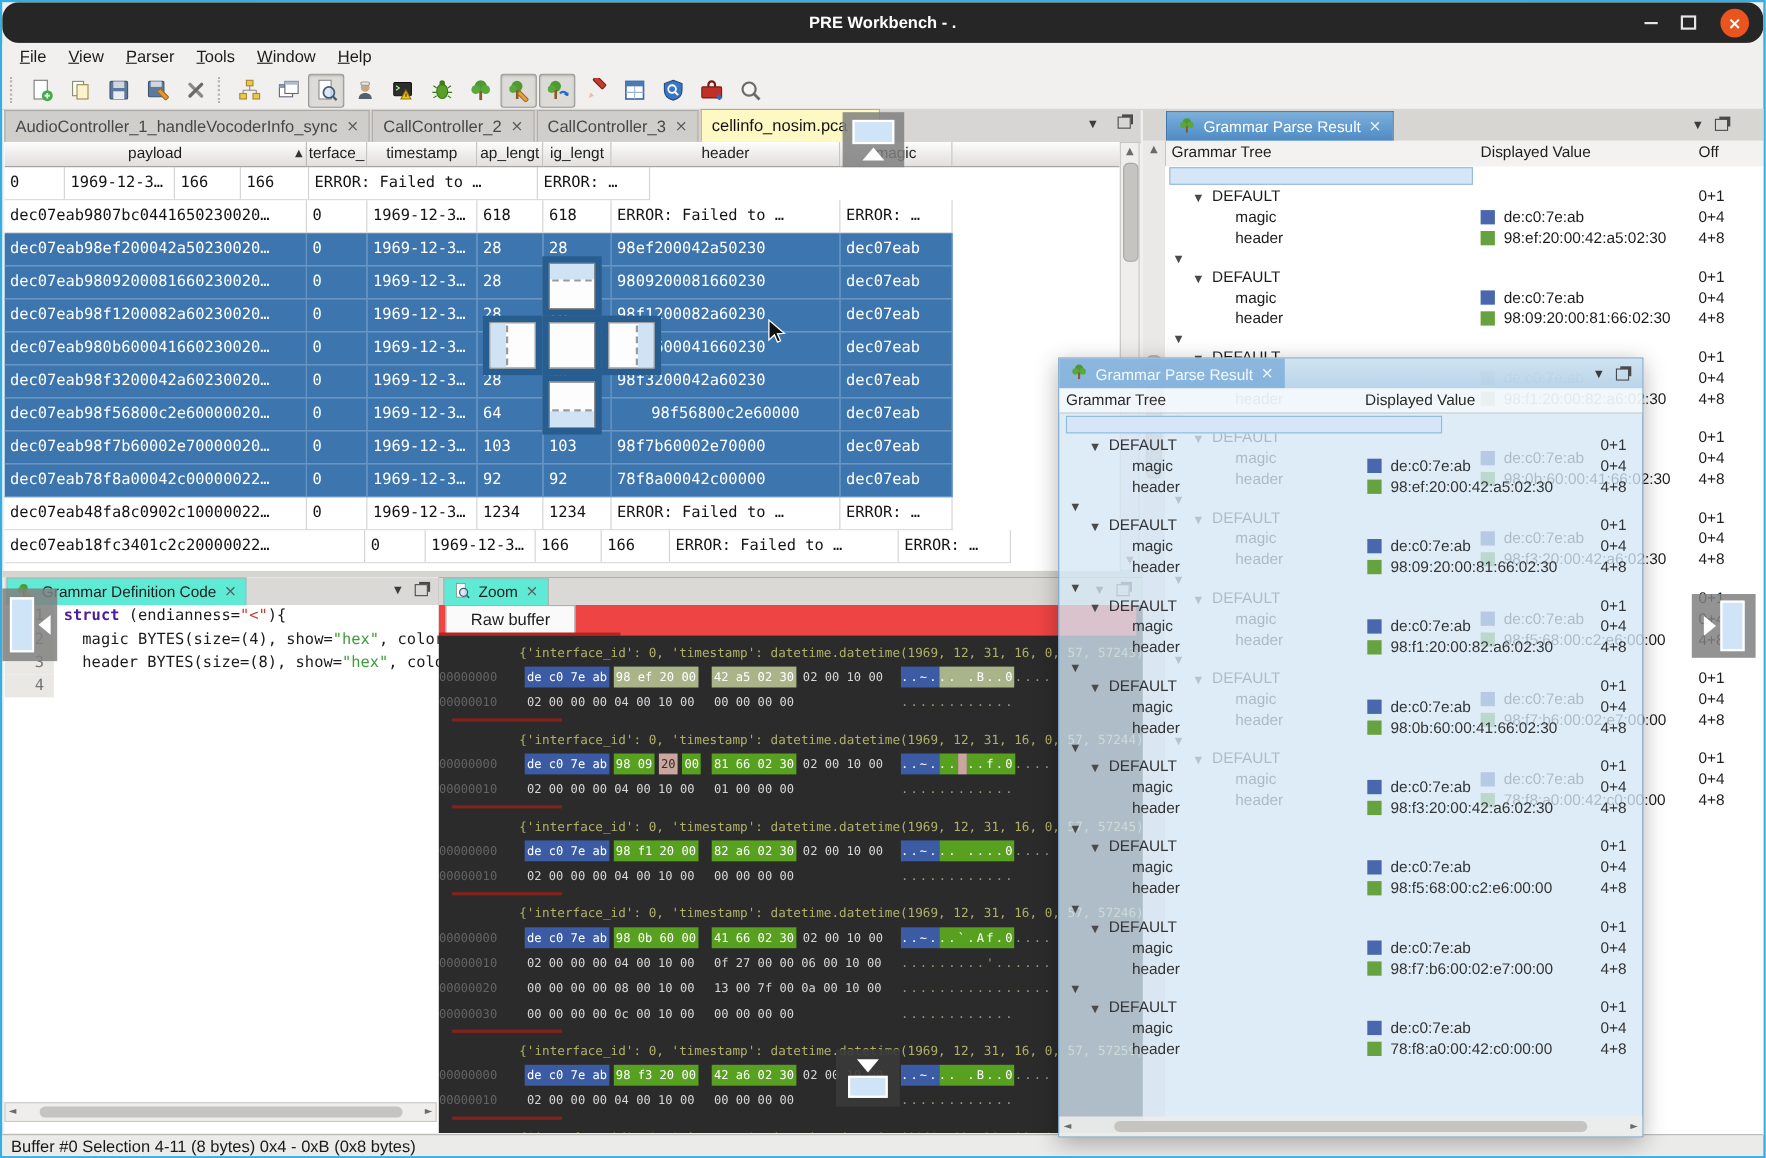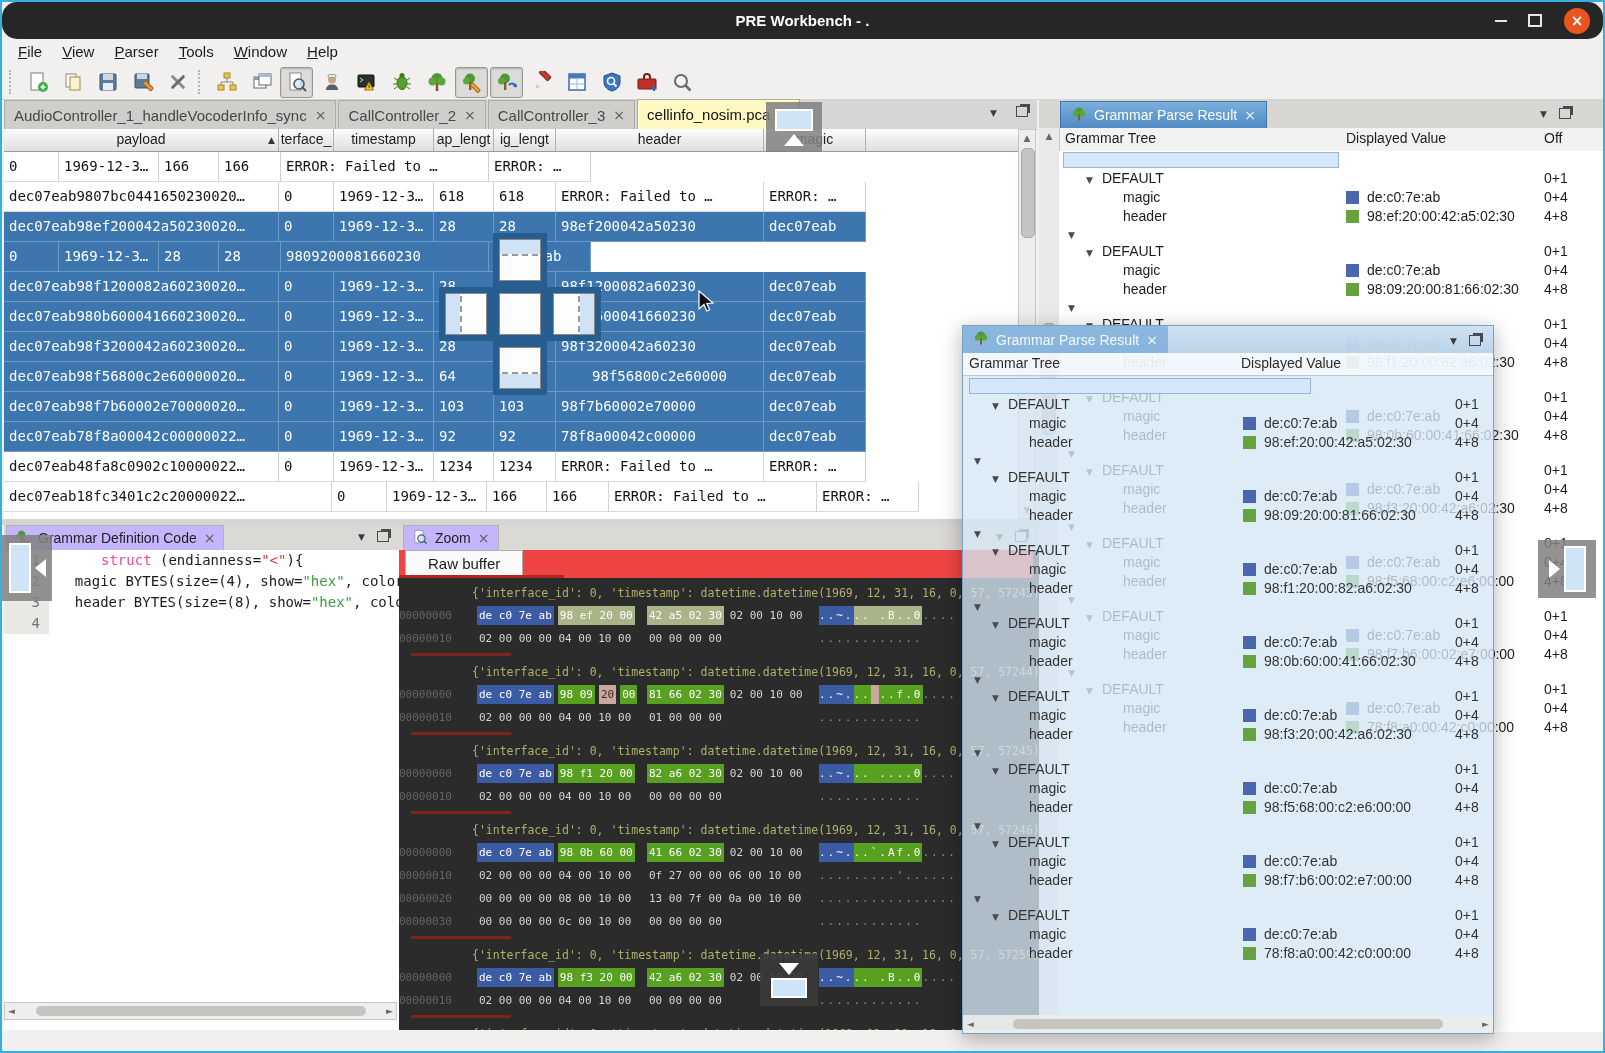--- a/index.html
+++ b/index.html
@@ -40,31 +40,31 @@
   .tr{display:flex;}
   .td{box-sizing:border-box;padding:0 5px;height:30px;line-height:29px;border-right:1px solid #d2d2d2;border-bottom:1px solid #dadada;
       font-family:"DejaVu Sans Mono",monospace;font-size:14px;color:#141414;overflow:hidden;white-space:nowrap;}
   .tr.sel .td{background:#3d76ae;color:#fff;border-right-color:#6d9ac7;border-bottom-color:#6d9ac7;}
   #vscroll{position:absolute;left:1016px;top:127px;width:18px;height:390px;background:#efeeec;border:1px solid #c9c7c4;box-sizing:border-box;}
   .scroll-arrow{color:#6a6a6a;font-size:9px;text-align:center;height:16px;line-height:16px;}
   .vthumb{position:absolute;left:2px;width:12px;background:#c6c4c1;border-radius:5px;border:1px solid #aaa8a5;}
   #hsplit{position:absolute;left:0;top:517px;width:1037px;height:6px;background:#d6d4d1;}
   
   .ptabrow{position:absolute;left:0;top:0;right:0;height:25px;background:#dbd9d6;display:flex;align-items:flex-end;}
-  .ptab{display:flex;align-items:center;gap:7px;padding:0 8px;height:24px;background:#c4b5fd;border:1px solid #b3b1ae;border-bottom:none;font-size:14px;color:#1e1e1e;white-space:nowrap;}
+  .ptab{display:flex;align-items:center;gap:7px;padding:0 8px;height:24px;background:#5eead4;border:1px solid #b3b1ae;border-bottom:none;font-size:14px;color:#1e1e1e;white-space:nowrap;}
   .pbtns{position:absolute;top:6px;display:flex;gap:12px;align-items:center;}
   .dd{color:#3c3c3c;font-size:9px;}
   .float-btn{position:relative;width:10px;height:9px;border:1.5px solid #4a4a4a;background:transparent;box-shadow:3px -3px 0 -1px #4a4a4a;}
   
   #gdc{position:absolute;left:2px;top:523px;width:395px;height:505px;background:#fff;}
   #gdc-code{position:absolute;left:0;top:25px;right:0;bottom:30px;background:#fff;overflow:hidden;}
   .code-line{height:21px;line-height:21px;font-family:"DejaVu Sans Mono",monospace;font-size:14px;white-space:pre;display:flex;}
   .ln{display:inline-block;width:36px;text-align:right;padding-right:9px;color:#737373;background:#eae8e5;flex:none;}
   .code-text{padding-left:9px;}
-  .kw{color:#ec4899;font-weight:normal;margin-left:43px;} .str{color:#cc3b2e;} .grn{color:#3e9b3e;} .pl{color:#1b1b1b;}
+  .kw{color:#4c1d95;font-weight:bold;} .str{color:#cc3b2e;} .grn{color:#3e9b3e;} .pl{color:#1b1b1b;}
   .hscroll{position:absolute;left:0;bottom:10px;height:18px;background:#efeeec;border:1px solid #c9c7c4;box-sizing:border-box;display:flex;align-items:center;justify-content:space-between;padding:0 3px;}
   .hthumb{height:10px;background:#c6c4c1;border-radius:5px;flex:none;}
   
   #zoom{position:absolute;left:397px;top:523px;width:640px;height:505px;background:#2b2b2b;}
   #rb-row{position:absolute;left:0;top:25px;right:6px;height:28px;background:#ef4444;}
   #rb-tab{position:absolute;left:6px;top:0;height:25px;padding:0 22px;background:#fbfafa;border:1px solid #b0aeab;border-bottom:none;font-size:15px;color:#1c1c1c;line-height:25px;}
   #rb-underline{position:absolute;left:0;top:25px;width:165px;height:3px;background:#b3251e;}
   #hexarea{position:absolute;left:0;top:53px;right:0;bottom:0;background:#2b2b2b;overflow:hidden;padding-top:4px;}
   .meta{height:22px;line-height:22px;padding-left:73px;color:#b0b06a;font-family:"DejaVu Sans Mono",monospace;font-size:11.5px;white-space:nowrap;overflow:hidden;}
   .hrow{position:relative;height:23px;line-height:23px;font-family:"DejaVu Sans Mono",monospace;font-size:11px;color:#d6d6d6;white-space:nowrap;}
@@ -345,20 +345,21 @@
         <div class="tr sel">
           <div class="td" style="width: 275px; flex: 0 0 auto;">dec07eab98ef200042a50230020…</div>
           <div class="td" style="width: 55px; flex: 0 0 auto;">0</div>
           <div class="td" style="width: 100px; flex: 0 0 auto;">1969-12-3…</div>
           <div class="td" style="width: 60px; flex: 0 0 auto;">28</div>
           <div class="td" style="width: 62px; flex: 0 0 auto;">28</div>
           <div class="td" style="width: 208px; flex: 0 0 auto;">98ef200042a50230</div>
           <div class="td" style="width: 102px; flex: 0 0 auto;">dec07eab</div>
         </div>
         <div class="tr sel">
+          <div class="td" style="width: 275px; flex: 0 0 auto;">dec07eab9809200081660230020…</div>
           <div class="td" style="width: 55px; flex: 0 0 auto;">0</div>
           <div class="td" style="width: 100px; flex: 0 0 auto;">1969-12-3…</div>
           <div class="td" style="width: 60px; flex: 0 0 auto;">28</div>
           <div class="td" style="width: 62px; flex: 0 0 auto;">28</div>
           <div class="td" style="width: 208px; flex: 0 0 auto;">9809200081660230</div>
           <div class="td" style="width: 102px; flex: 0 0 auto;">dec07eab</div>
         </div>
         <div class="tr sel">
           <div class="td" style="width: 275px; flex: 0 0 auto;">dec07eab98f1200082a60230020…</div>
           <div class="td" style="width: 55px; flex: 0 0 auto;">0</div>
@@ -788,13 +789,16 @@
   </div>
   <div class="graybox dz" style="left:1536px;top:538px;width:58px;height:58px;flex-direction:row;gap:4px;">
     <div class="tri tri-right"></div>
     <div class="bluerect" style="width:18px;height:42px;"></div>
   </div>
 
   <svg id="cursor" width="22" height="24">
     <path d="M2,1 L2,19 L7,14.5 L9.8,21 L12.6,19.8 L9.8,13.5 L16,13 Z" fill="#111" stroke="#fff" stroke-width="1.2"></path>
   </svg>
 
+  <div id="statusbar">
+    <span>Buffer #0  Selection 4-11 (8 bytes)   0x4 - 0xB (0x8 bytes)</span>
+  </div>
 </div>
 
 </body></html>

